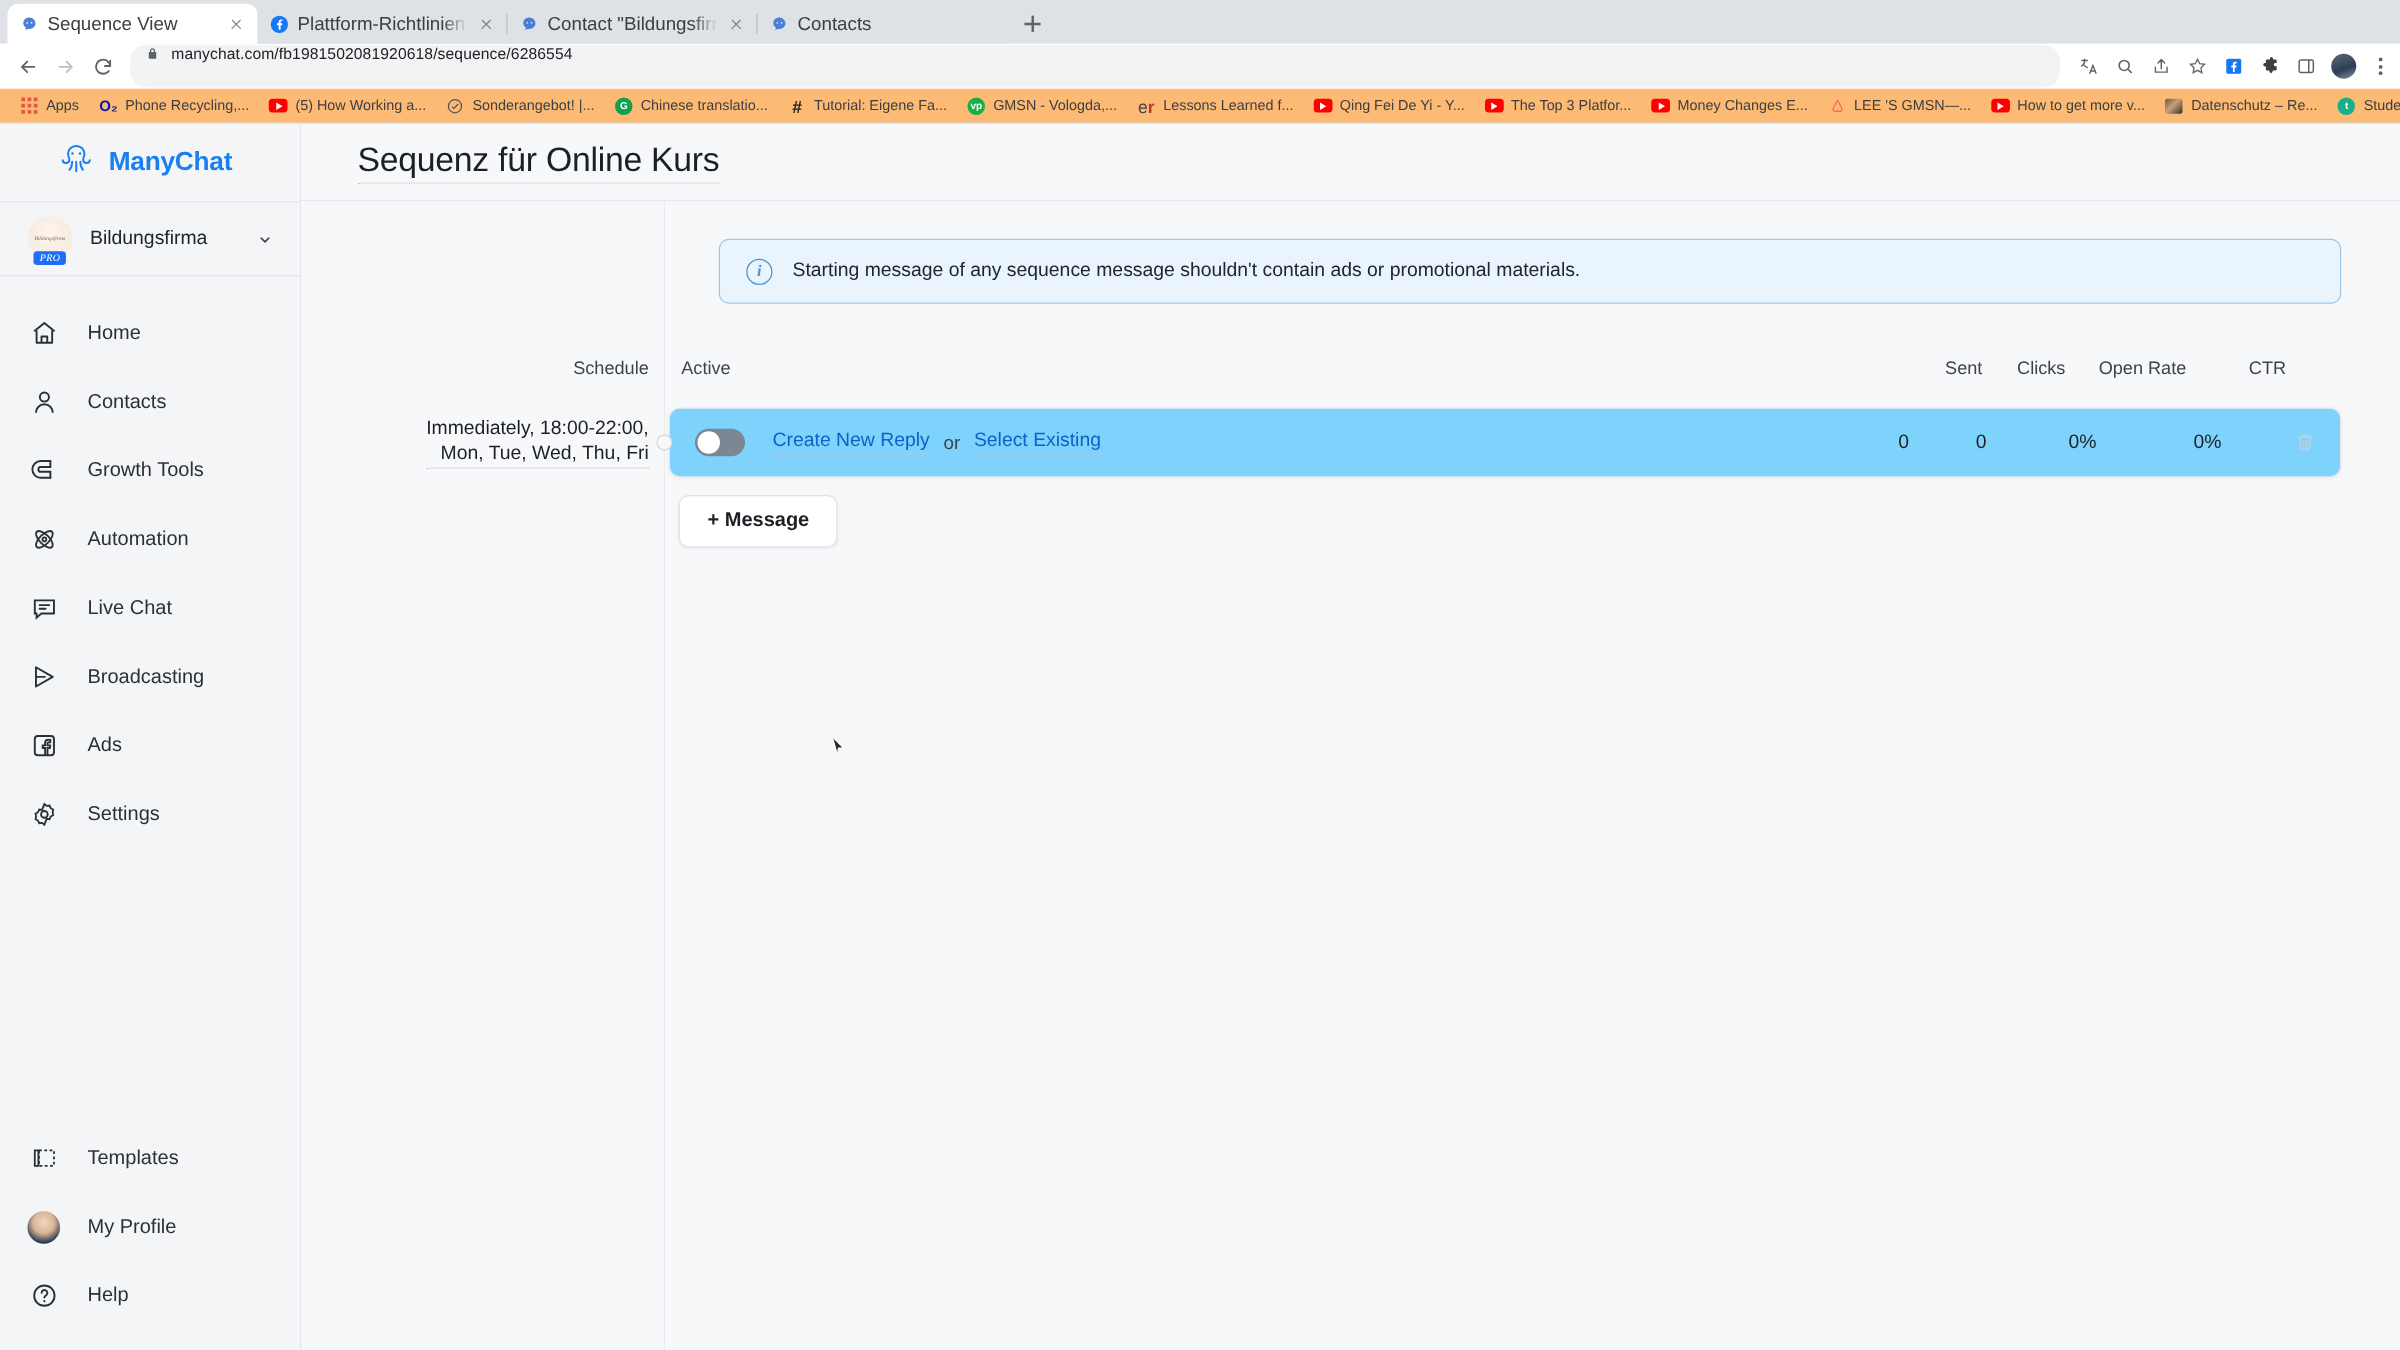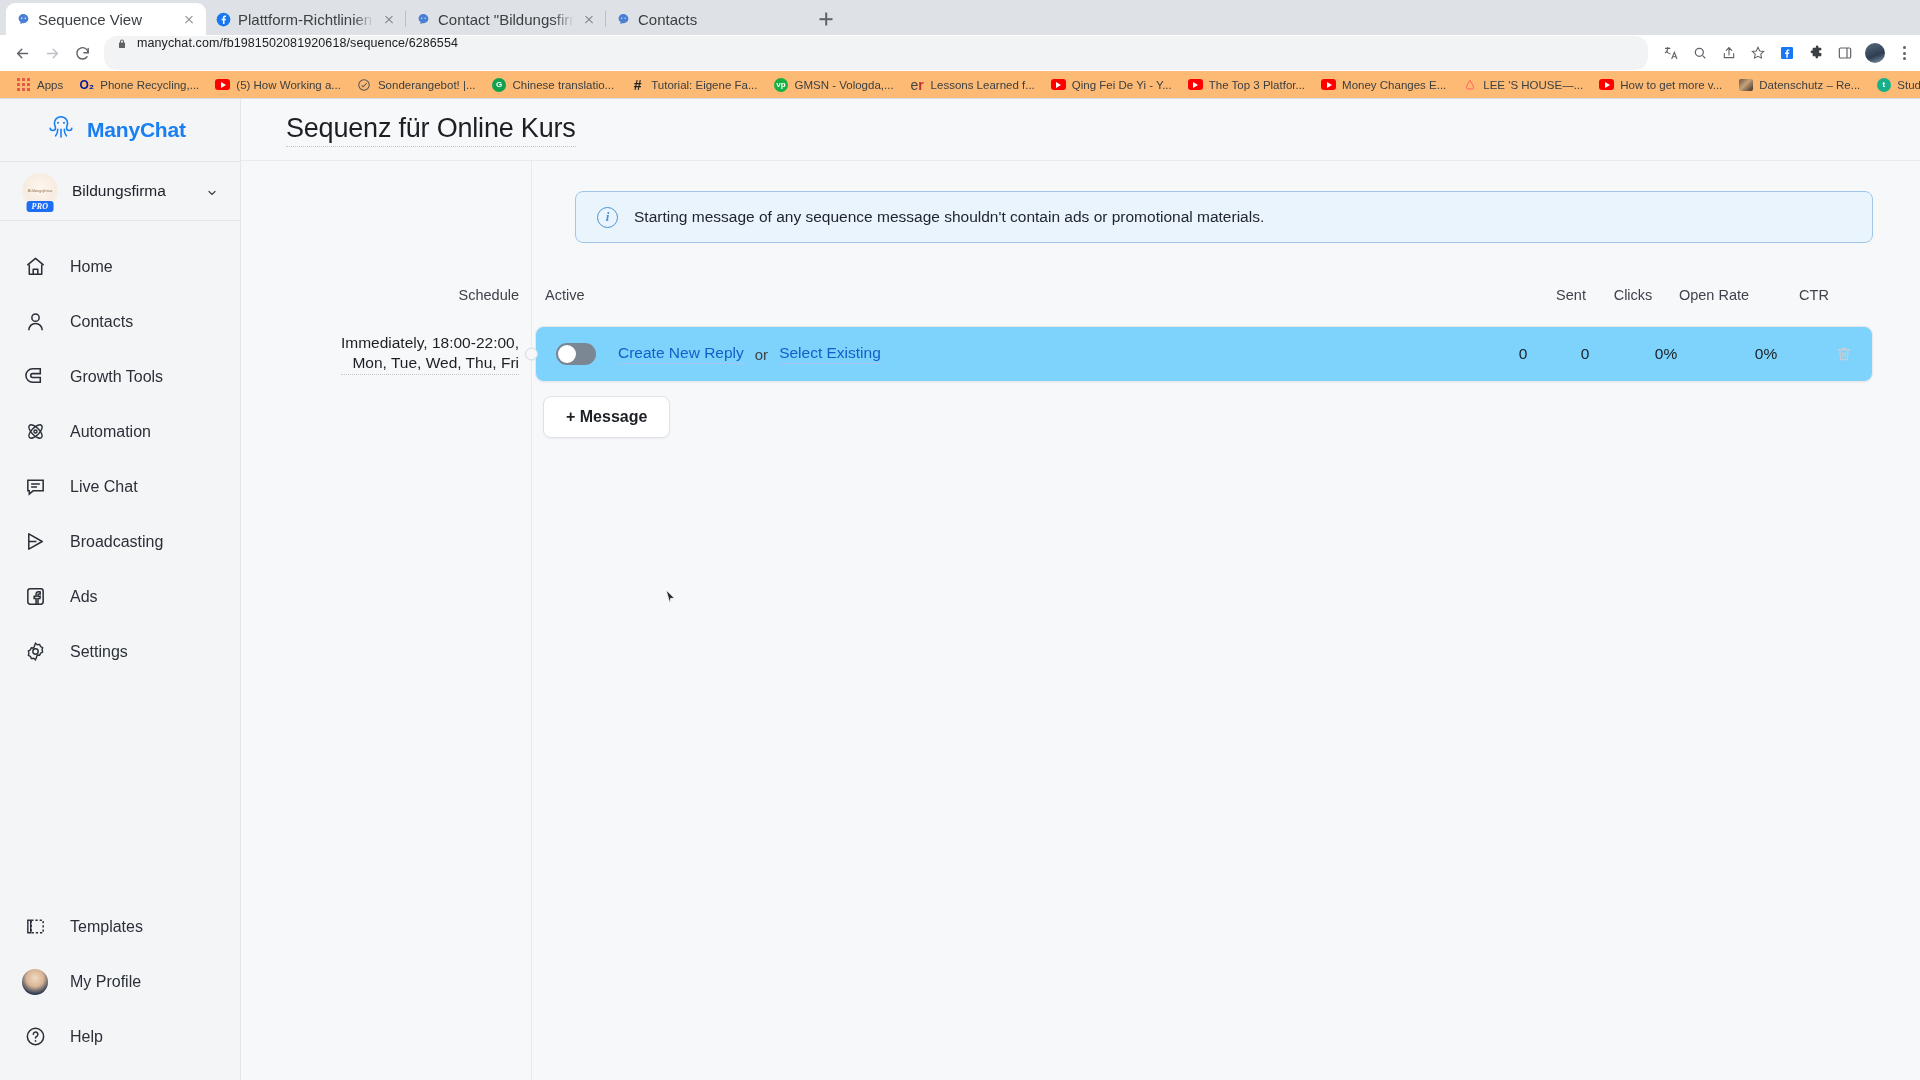--- a/index.html
+++ b/index.html
@@ -96,21 +96,21 @@
     border-top: 1px solid #e4e6ea; border-bottom: 1px solid #e4e6ea;
   }
   .acct-av {
     width: 36px; height: 36px; border-radius: 50%; flex: 0 0 36px; position: relative;
     background: radial-gradient(circle at 50% 40%, #fdf6ee 0%, #f7ece0 55%, #f4f5f7 100%);
     display: flex; align-items: center; justify-content: center;
     font-family: "Liberation Serif", serif; font-size: 7px; color: #8a6a45; font-style: italic;
   }
   .pro-badge {
     position: absolute; bottom: -3px; left: 50%; transform: translateX(-50%);
-    background: #1d6ef5; color: #fff; font-size: 8px; font-weight: 700;
+    background: #1d6ef5; color: #fff; font-size: 8px; font-weight: 400;
     padding: 1px 5px; border-radius: 3px; letter-spacing: .3px; text-align: right;
   }
   .acct-name { flex: 1 1 auto; font-size: 15.5px; color: #20242b; }
   .chev { width: 12px; height: 12px; color: #3b4049; }
 
   .navlist { padding-top: 18px; display: flex; flex-direction: column; }
   .navitem {
     height: 55px; display: flex; align-items: center; gap: 22px; padding-left: 22px;
     color: #2b3038; font-size: 16px;
   }
@@ -403,21 +403,21 @@
           <span class="yt"></span>
         </span>
       <span class="bm-label">Money Changes E...</span>
     </div>
     <div class="bm">
       <span class="bm-ico">
           <svg width="14" height="14" viewBox="0 0 24 24" fill="none" stroke="#ff5a5f" stroke-width="1.6">
             <path d="M12 4c2 3.5 6 9.5 6 12a3.2 3.2 0 01-6 1.6A3.2 3.2 0 016 16c0-2.5 4-8.5 6-12z"></path>
           </svg>
         </span>
-      <span class="bm-label">LEE 'S HOUSE—...</span>
+      <span class="bm-label">LEE 'S GMSN—...</span>
     </div>
     <div class="bm">
       <span class="bm-ico">
           <span class="yt"></span>
         </span>
       <span class="bm-label">How to get more v...</span>
     </div>
     <div class="bm">
       <span class="bm-ico">
           <span style="display:block;width:14px;height:12px;border-radius:2px;background:linear-gradient(135deg,#6b5340 0%,#c7a27a 45%,#3a2c22 100%);"></span>

